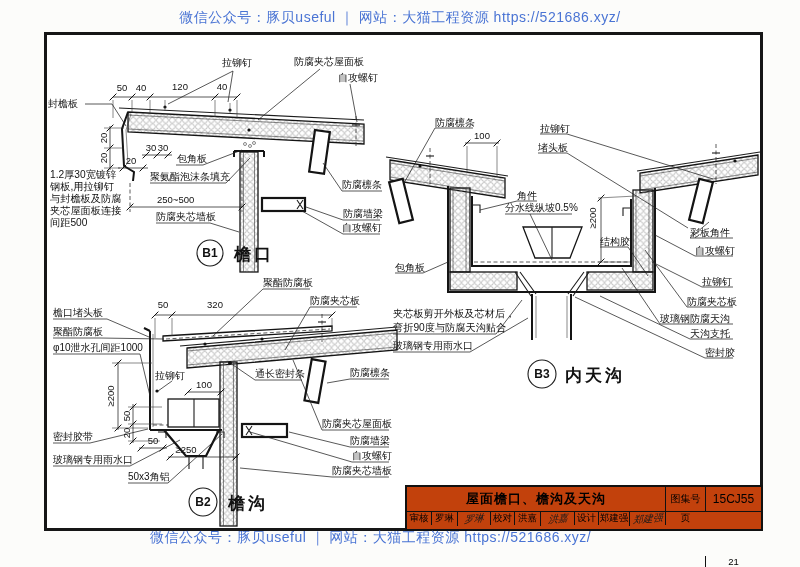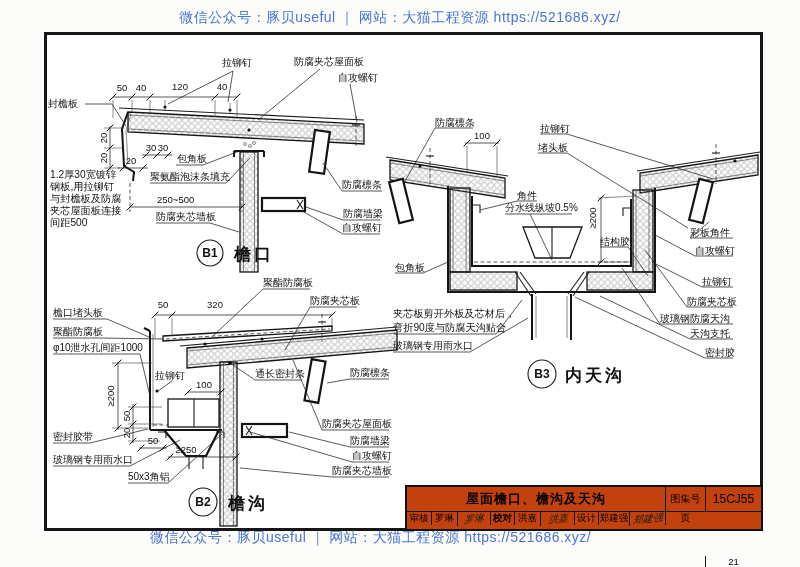--- a/index.html
+++ b/index.html
@@ -33,21 +33,21 @@
   .tb-r1{display:flex;flex:1;border-bottom:1.5px solid #111;align-items:stretch;}
   .tb-title{flex:1;display:flex;align-items:center;justify-content:center;
             font-weight:bold;font-size:13px;letter-spacing:1px;}
   .tb-c{display:flex;align-items:center;justify-content:center;box-sizing:border-box;
         border-left:1.5px solid #111;overflow:hidden;white-space:nowrap;}
   .tb-albl{width:40px;font-size:10px;}
   .tb-ano{width:56px;font-size:12px;}
   .tb-r2{display:flex;height:17px;font-size:9.5px;align-items:flex-start;}
   .tb-r2 .tb-c:first-child{border-left:none;}
   .w-shl{width:24px;} .w-shn{width:26px;} .w-shs{width:33px;}
-  .w-jil{width:24px;font-weight:bold;} .w-jin{width:26px;} .w-jis{width:34px;}
+  .w-jil{width:24px;} .w-jin{width:26px;} .w-jis{width:34px;}
   .w-sjl{width:24px;} .w-sjn{width:31px;} .w-sjs{width:36px;}
   .w-pg{width:40px;}  .w-pn{flex:1;margin-top:44px;}
   .sig{font-style:italic;transform:rotate(-5deg) skewX(-8deg);font-size:10px;color:#1a1a1a;}
 </style>
 </head>
 <body>
 
 <div class="page">
 
   <div class="wm wm-top">微信公众号：豚贝useful ｜ 网站：大猫工程资源 https://521686.xyz/</div>

